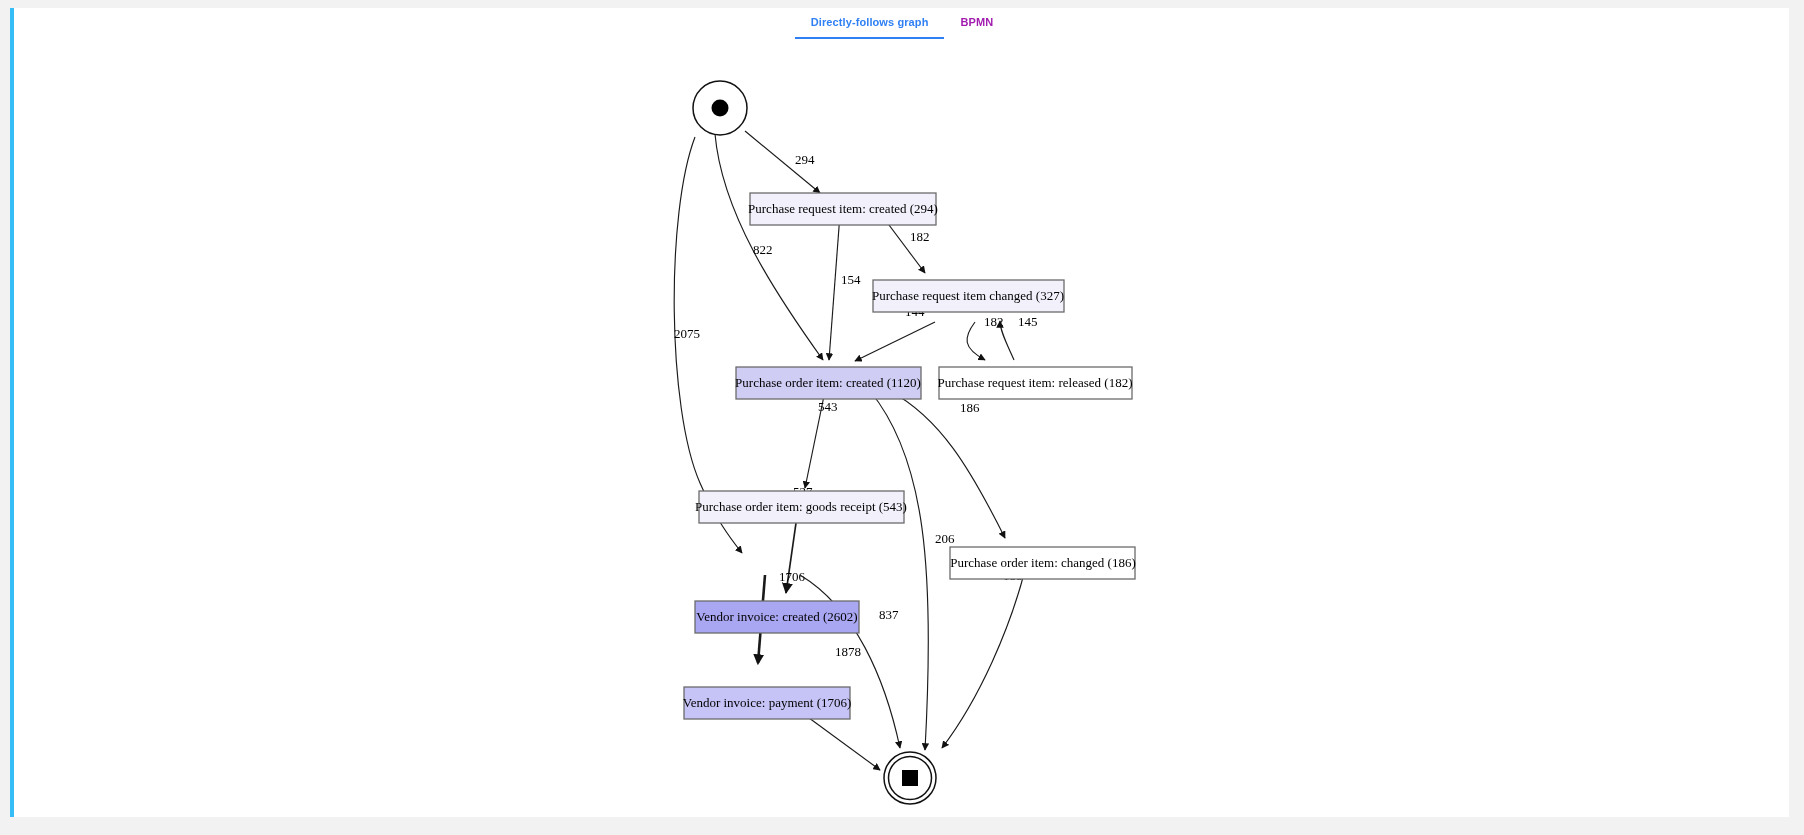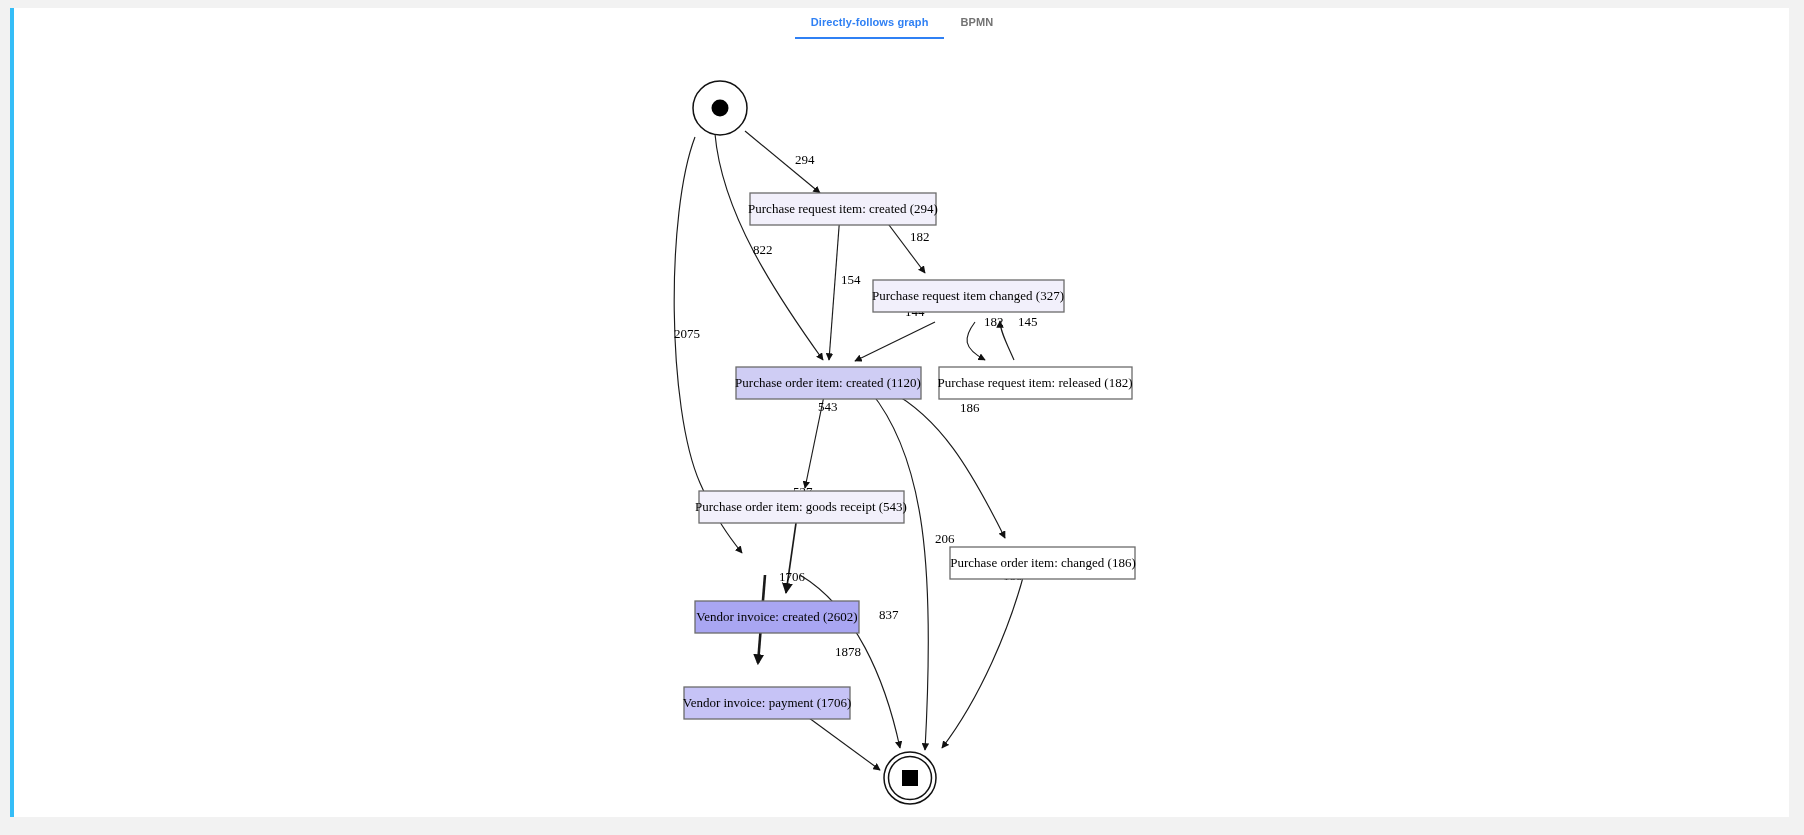--- a/index.html
+++ b/index.html
@@ -56,21 +56,21 @@
     user-select: none;
     white-space: nowrap;
     border-bottom: 2.5px solid transparent;
     background: transparent;
   }
   .tab.active {
     color: #2f80f4;
     border-bottom-color: #2f80f4;
   }
   .tab.inactive {
-    color: #737373;
+    color: #a21caf;
   }
   
   #graph-wrap {
     position: absolute;
     left: 0;
     top: 38px;
     width: 1804px;
     height: 780px;
   }
   svg#dfg {

